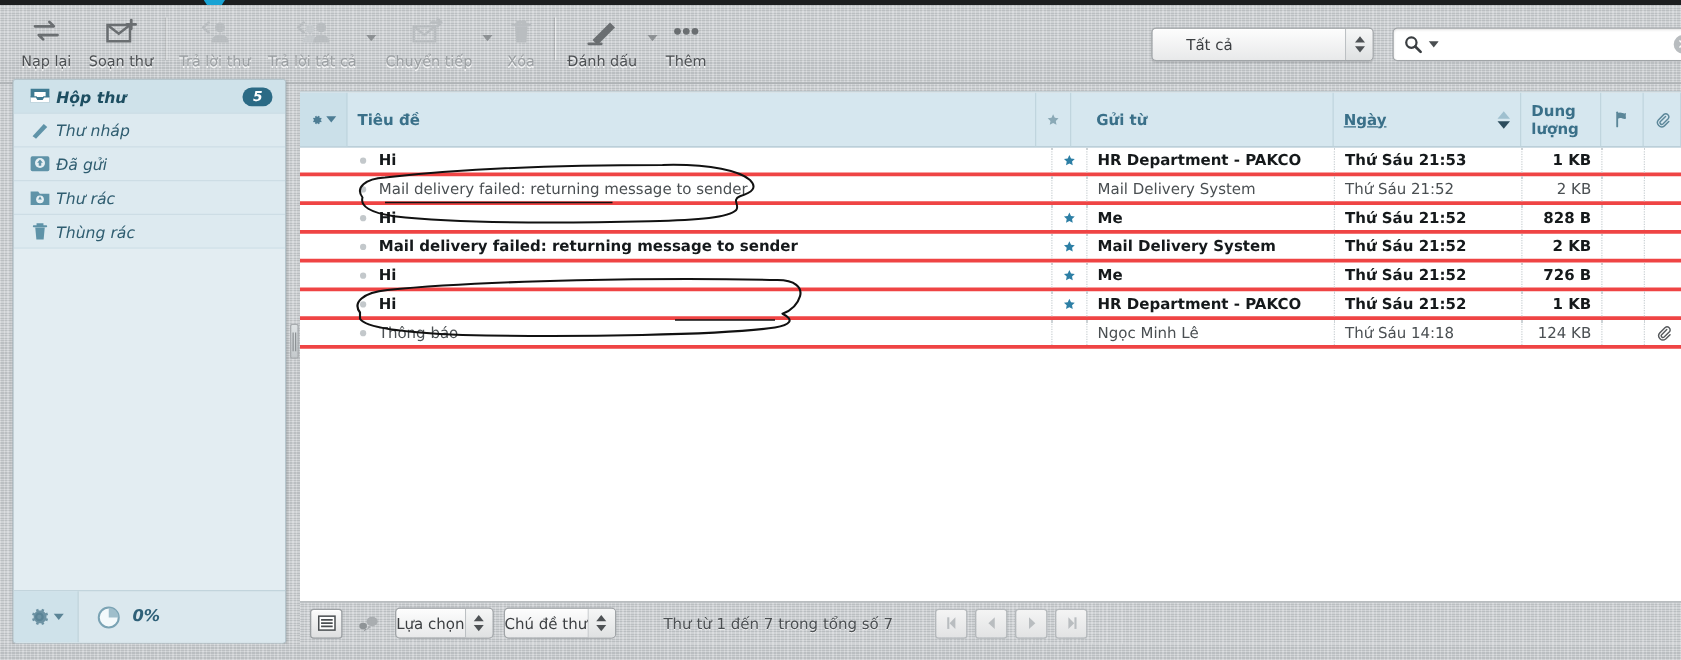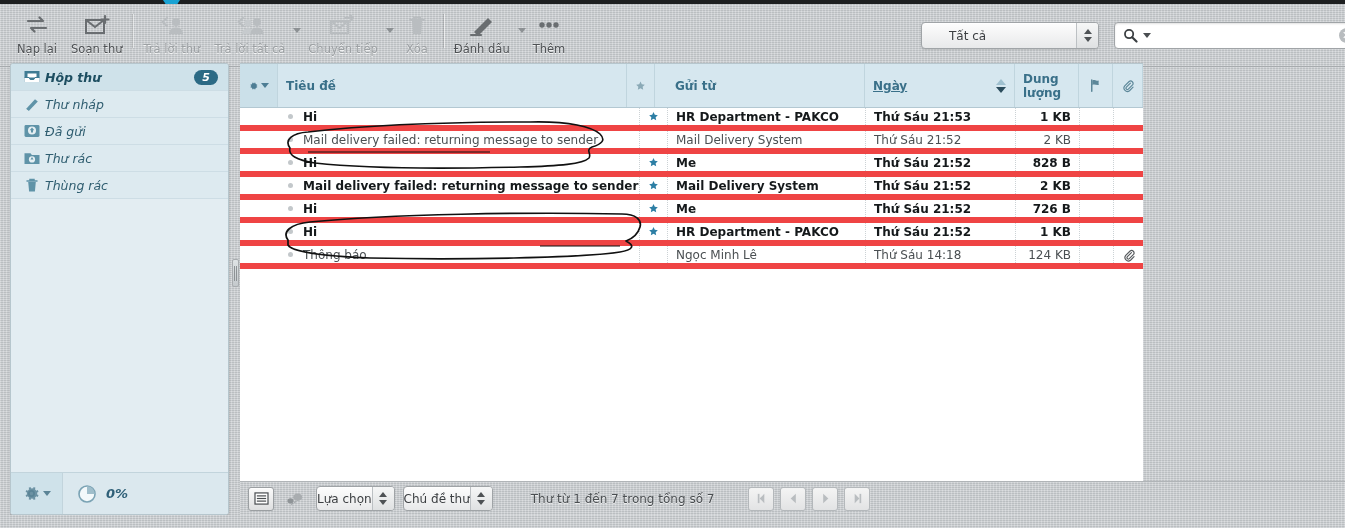--- a/index.html
+++ b/index.html
@@ -136,21 +136,21 @@
     cursor: col-resize;
   }
   #splitter .grip::before, #splitter .grip::after {
     content: ""; position: absolute; top: 6px; width: 1px; height: 15px; background: #8d9295;
   }
   #splitter .grip::before { left: 1px; }
   #splitter .grip::after  { right: 1px; }
 
   
   #maillist {
-    position: absolute; top: 63px; left: 240px; width: 903px; height: 452px;
+    position: absolute; top: 73px; left: 240px; width: 1105px; height: 452px;
     background: #fff; border-top: 1px solid #b6c6cd; overflow: hidden;
   }
   #list-head {
     display: flex; height: 44px; background: #d6e7ef; border-bottom: 1px solid #b3c8d2;
     color: #3a7089; font-weight: bold; font-size: 12px;
   }
   #list-head .hc {
     display: flex; align-items: center; padding: 0 8px;
     border-right: 1px solid #c0d5de; cursor: pointer;
   }
@@ -162,21 +162,21 @@
   .hc.c-size { width: 64px; }
   .hc.c-flag { width: 34px; justify-content: center; }
   .hc.c-att  { width: 30px; justify-content: center; border-right: 0; }
   .hc.c-date .lbl { text-decoration: underline; }
   .sorter { display: flex; flex-direction: column; gap: 2px; align-items: center; }
   .sorter i { display: block; width: 0; height: 0; border-left: 5px solid transparent; border-right: 5px solid transparent; }
   .sorter i.up   { border-bottom: 6px solid #9fc0cf; }
   .sorter i.down { border-top: 6px solid #2b4c5c; }
 
   .row {
-    display: flex; height: 23px; border-bottom: 6px solid #ef4444;
+    display: flex; height: 23px; border-bottom: 3px solid #ef4444;
     font-size: 12px; color: #1f2324; cursor: pointer;
   }
   .row .cc { display: flex; align-items: center; padding: 0 8px; overflow: hidden; white-space: nowrap; }
   .cc.c-gear { width: 38px; }
   .cc.c-subj { flex: 1; gap: 10px; padding-left: 10px; }
   .cc.c-star { width: 28px; justify-content: center; border-left: 1px dotted #ccd2d5; }
   .cc.c-from { width: 198px; border-left: 1px dotted #ccd2d5; }
   .cc.c-date { width: 150px; border-left: 1px dotted #ccd2d5; }
   .cc.c-size { width: 64px; justify-content: flex-end; border-left: 1px dotted #ccd2d5; }
   .cc.c-flag { width: 34px; justify-content: center; border-left: 1px dotted #ccd2d5; }

